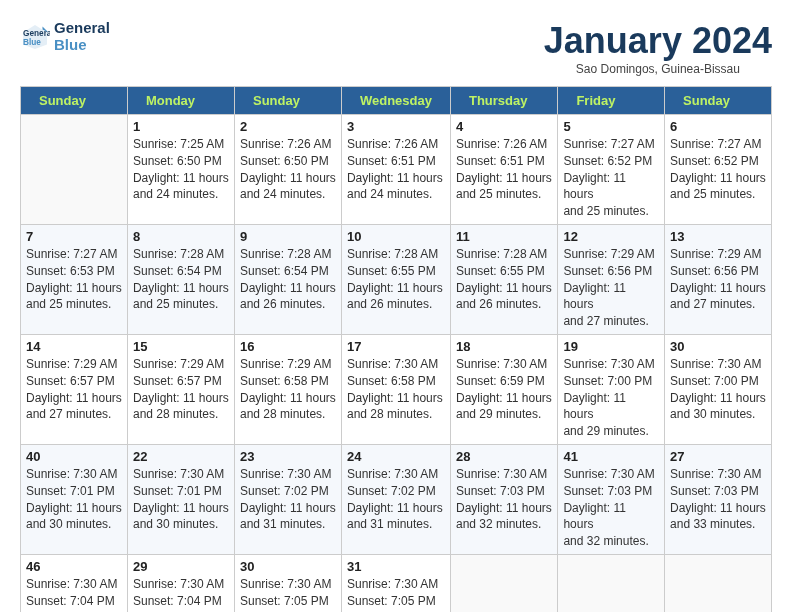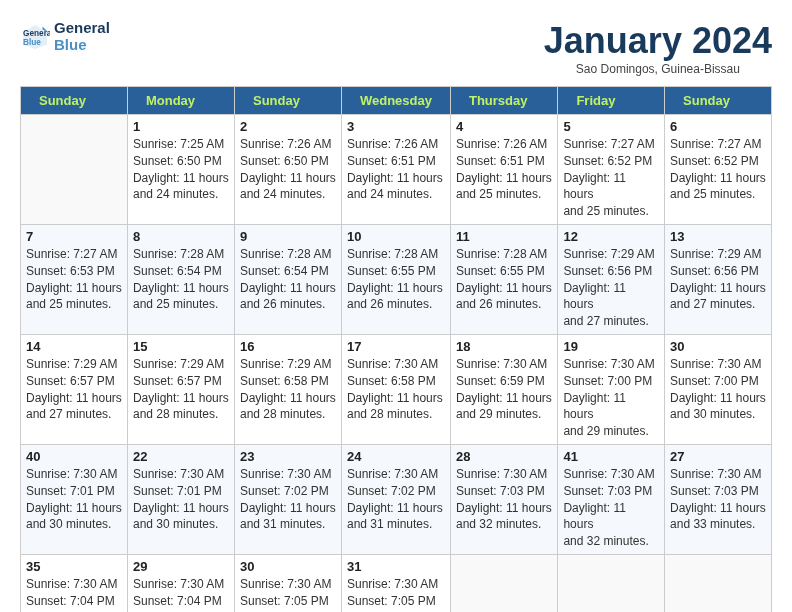--- a/index.html
+++ b/index.html
@@ -227,21 +227,21 @@
           <span class="day-number">41</span>
           <div class="day-info">Sunrise: 7:30 AM<br>Sunset: 7:03 PM<br>Daylight: 11 hours<br>and 32 minutes.</div>
         </td>
         <td>
           <span class="day-number">27</span>
           <div class="day-info">Sunrise: 7:30 AM<br>Sunset: 7:03 PM<br>Daylight: 11 hours<br>and 33 minutes.</div>
         </td>
       </tr>
       <tr>
         <td>
-          <span class="day-number">35</span>
+          <span class="day-number">46</span>
           <div class="day-info">Sunrise: 7:30 AM<br>Sunset: 7:04 PM<br>Daylight: 11 hours<br>and 33 minutes.</div>
         </td>
         <td>
           <span class="day-number">29</span>
           <div class="day-info">Sunrise: 7:30 AM<br>Sunset: 7:04 PM<br>Daylight: 11 hours<br>and 34 minutes.</div>
         </td>
         <td>
           <span class="day-number">30</span>
           <div class="day-info">Sunrise: 7:30 AM<br>Sunset: 7:05 PM<br>Daylight: 11 hours<br>and 34 minutes.</div>
         </td>

